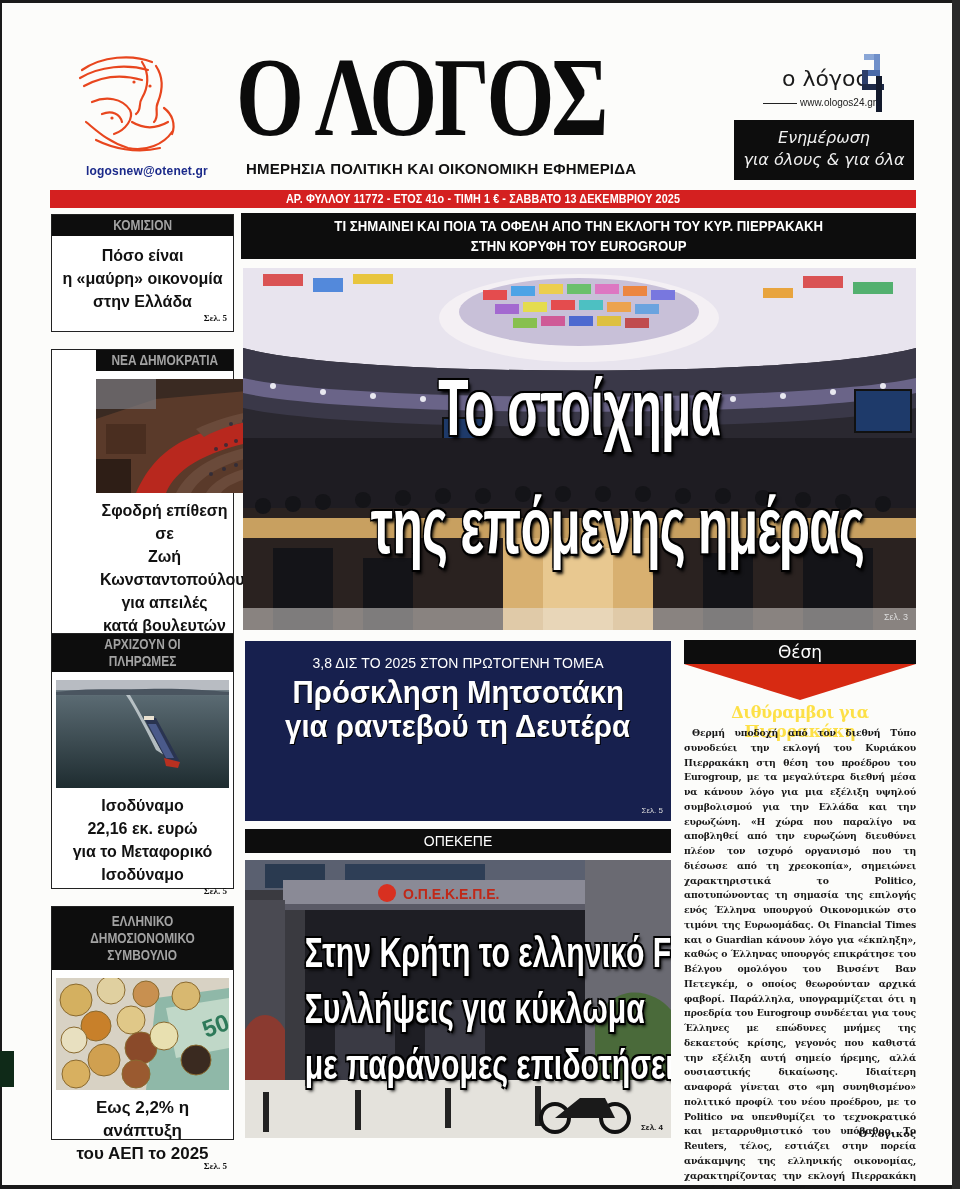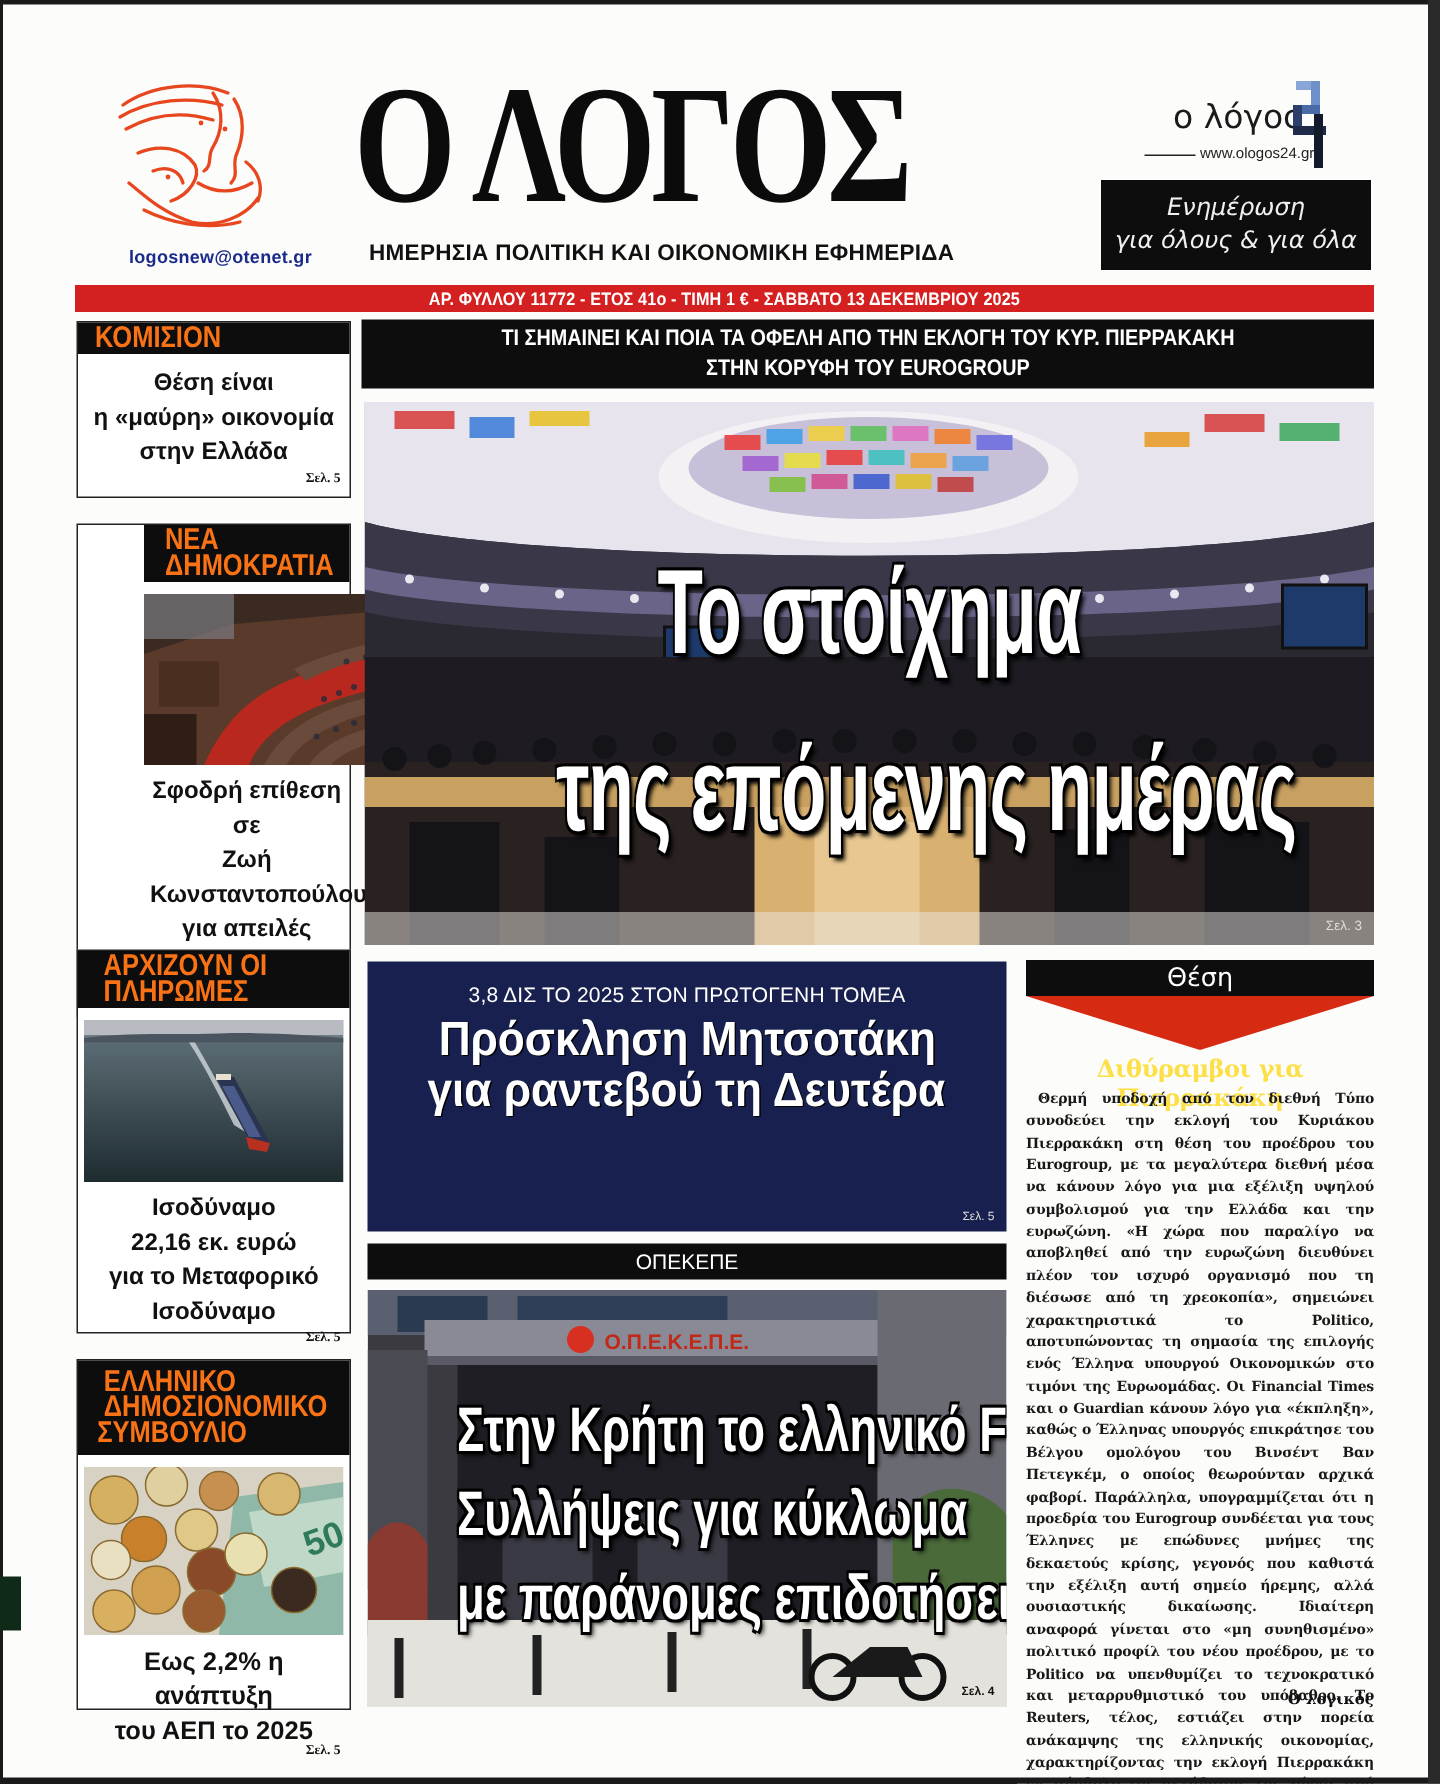--- a/index.html
+++ b/index.html
@@ -29,21 +29,21 @@
   .slogan-box { position: absolute; left: 734px; top: 120px; width: 180px; height: 60px; background: #0d0d0d;
                 color: #f0f0f0; text-align: center; font-style: italic; font-size: 16px; line-height: 22px; padding-top: 7px;
                 font-family: "DejaVu Sans", sans-serif; font-weight: 300;}
 
   .date-bar { position: absolute; left: 50px; top: 190px; width: 866px; height: 18px; background: #d42020;
               color: #fff; font-size: 12px; font-weight: bold; text-align: center; line-height: 18px; letter-spacing: 0.1px; }
   .date-bar span { display: inline-block; transform: scaleX(0.9); }
 
   
   .side-box { position: absolute; left: 51px; width: 183px; border: 1.5px solid #222; background: #fff; }
-  .side-head { background: #0d0d0d; color: #f97316; text-align: left; font-size: 20px; font-weight: bold; line-height: 17px; padding: 2px 4px; }
+  .side-head { background: #0d0d0d; color: #a3a3a3; text-align: center; font-size: 14px; font-weight: bold; line-height: 17px; padding: 2px 4px; }
   .side-head span { display: inline-block; transform: scaleX(0.85); }
   .side-img { margin: 8px auto 0; width: 173px; }
   .side-text { text-align: center; font-size: 16px; font-weight: bold; color: #111; line-height: 23px; margin-top: 6px; padding: 0 4px; }
   .side-page { text-align: right; font-size: 9px; font-weight: bold; color: #111; padding-right: 6px; font-family: "Liberation Serif", serif; }
 
   
   .lead-kicker { position: absolute; left: 241px; top: 213px; width: 675px; height: 46px; background: #0d0d0d; color: #fff;
                  text-align: center; font-size: 15px; font-weight: bold; line-height: 20px; padding-top: 3px; }
   .lead-kicker span { display: inline-block; transform: scaleX(0.88); }
 
@@ -128,21 +128,21 @@
   <div>για όλους &amp; για όλα</div>
 </div>
 
 <div class="date-bar">
   <span>ΑΡ. ΦΥΛΛΟΥ 11772 - ΕΤΟΣ 41ο - ΤΙΜΗ 1 € - ΣΑΒΒΑΤΟ 13 ΔΕΚΕΜΒΡΙΟΥ 2025</span>
 </div>
 
 <div class="side-box" style="top:214px; height:118px;">
   <div class="side-head"><span>ΚΟΜΙΣΙΟΝ</span></div>
   <div class="side-text" style="margin-top:8px;">
-    <div>Θέση είναι</div>
+    <div>Πόσο είναι</div>
     <div>η «μαύρη» οικονομία</div>
     <div>στην Ελλάδα</div>
   </div>
   <div class="side-page">Σελ. 5</div>
 </div>
 
 <div class="side-box" style="top:349px; height:329px;padding-left:44px;">
   <div class="side-head"><span>ΝΕΑ ΔΗΜΟΚΡΑΤΙΑ</span></div>
   <svg class="side-img" style="height:114px; display:block;" viewBox="0 0 173 114" preserveAspectRatio="none">
     <rect width="173" height="114" fill="#3a2a22"></rect>

